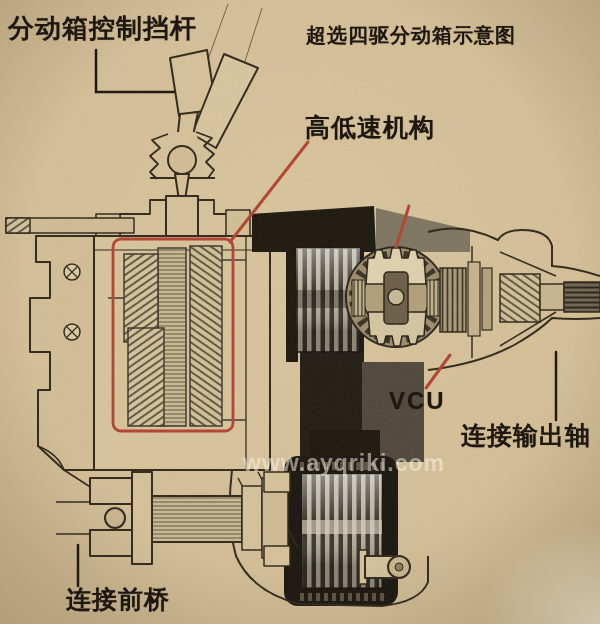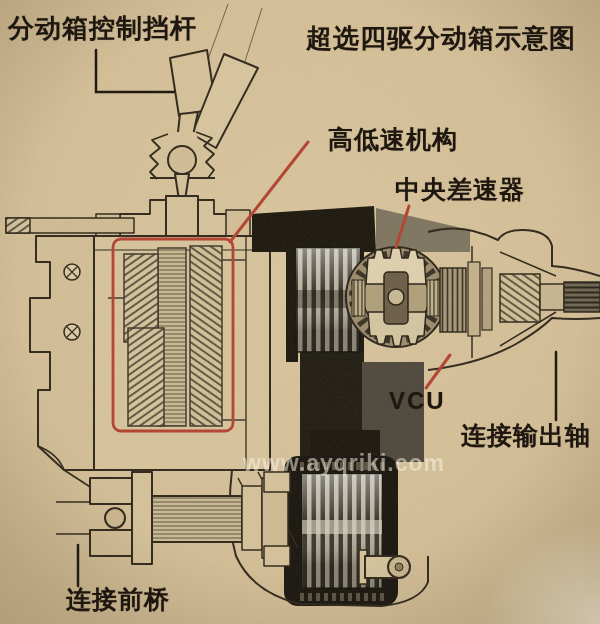--- a/index.html
+++ b/index.html
@@ -8,22 +8,22 @@
     background:#d946ef;
     font-family:"Liberation Sans","DejaVu Sans",sans-serif;
   }
   .stage svg{position:absolute;left:0;top:0;display:block;}
   .lbl{
     position:absolute;color:#1d1710;font-weight:800;line-height:1.1;
     white-space:nowrap;letter-spacing:1px;
     text-shadow:0 0 1px rgba(40,28,10,.35);
   }
   .lbl-lever  {left:8px;  top:14px;  font-size:26px;}
-  .lbl-title  {left:306px; top:24px;  font-size:26px;}
-  .lbl-highlow{left:328px; top:114px; font-size:25px;margin-top:12px;}
+  .lbl-title  {left:306px; top:24px;  font-size:20px;}
+  .lbl-highlow{left:305px; top:114px; font-size:25px;}
   .lbl-diff   {left:395px; top:176px; font-size:25px;}
   .lbl-vcu    {left:389px; top:388px; font-size:24px;letter-spacing:2px;}
   .lbl-output {left:461px; top:422px; font-size:25px;}
   .lbl-front  {left:54px;  top:586px; font-size:25px;margin-left:12px;}
   .watermark{
     position:absolute;left:243px;top:450px;font-size:23px;font-weight:700;
     color:rgba(250,243,228,.52);letter-spacing:1px;
   }
 </style>
 </head>
@@ -213,19 +213,18 @@
   </g>
 
   <rect x="430" y="480" width="170" height="144" fill="url(#cornerLight)"></rect>
   <rect width="600" height="624" fill="url(#vig)"></rect>
   <rect width="600" height="624" filter="url(#grain)" opacity=".5"></rect>
 </svg>
 
 <div class="lbl lbl-lever">分动箱控制挡杆</div>
 <div class="lbl lbl-title">超选四驱分动箱示意图</div>
 <div class="lbl lbl-highlow">高低速机构</div>
-<div class="lbl lbl-diff">中央差速器</div>
 <div class="lbl lbl-vcu">VCU</div>
 <div class="lbl lbl-output">连接输出轴</div>
 <div class="lbl lbl-front">连接前桥</div>
 <div class="watermark">www.ayqriki.com</div>
 
 </div>
 
 </body></html>

